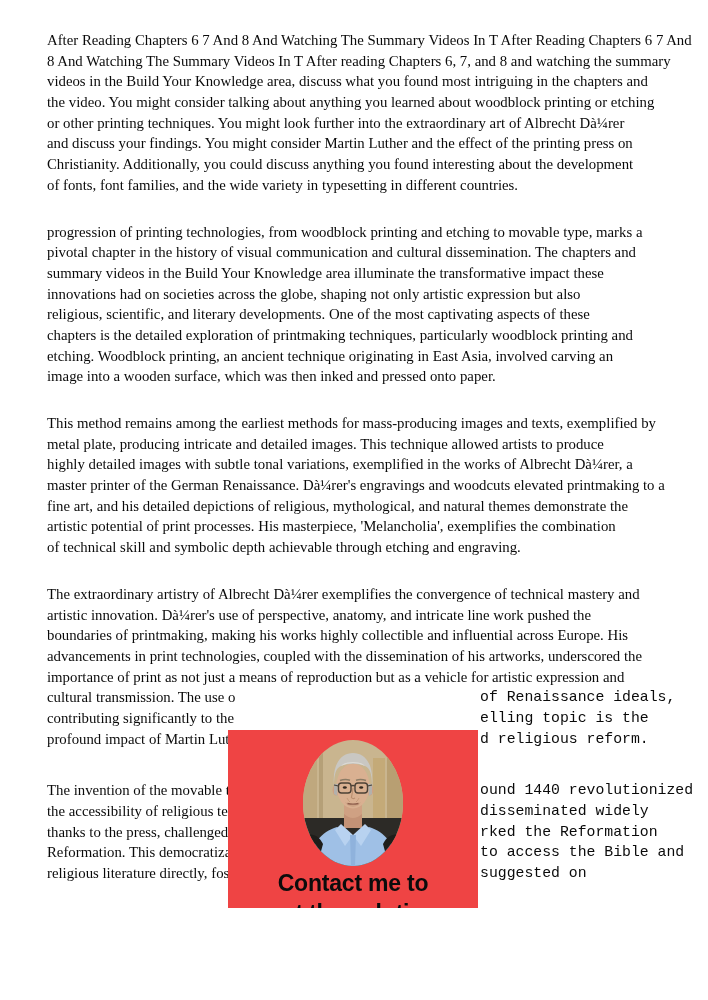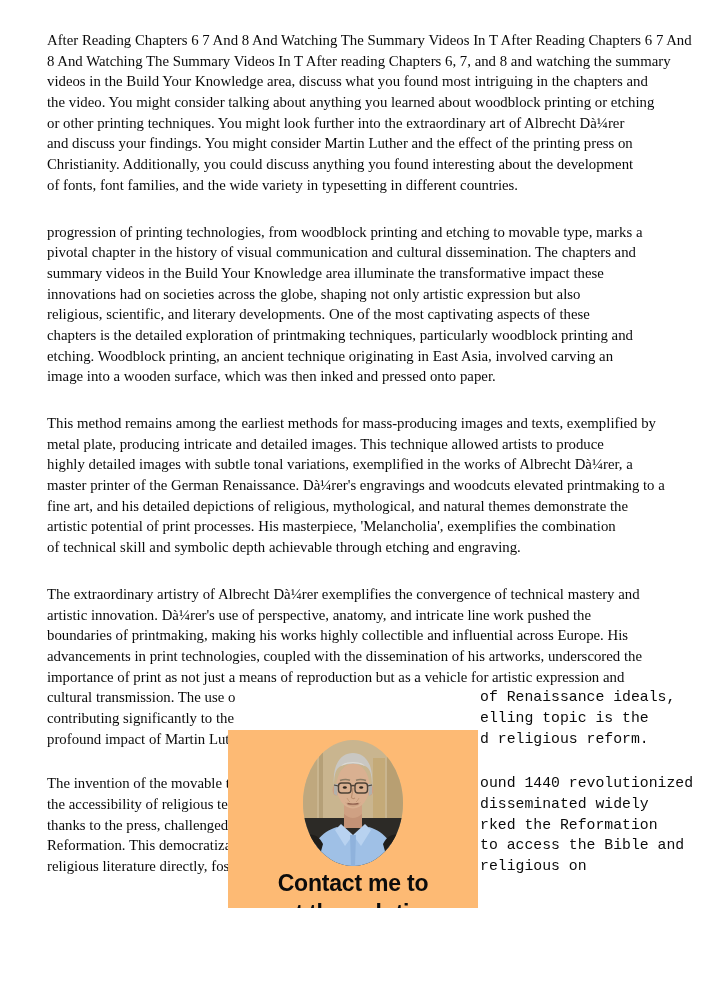--- a/index.html
+++ b/index.html
@@ -13,21 +13,21 @@
     color: #0a0a0a;
   }
   .textblock {
     position: absolute;
     left: 47px;
     top: 30px;
     width: 620px;
     font-size: 14.8px;
   }
   .para { margin: 0 0 26px 0; }
-  .para.gap-lg { margin-bottom: 24px; }
+  .para.gap-lg { margin-bottom: 31px; }
   .line {
     position: relative;
     white-space: nowrap;
     height: 20.7px;
     line-height: 20.7px;
   }
   .line .rfrag {
     position: absolute;
     left: 433px;
     top: 0;
@@ -118,25 +118,25 @@
         <div class="line">importance of print as not just a means of reproduction but as a vehicle for artistic expression and</div>
         <div class="line"><span>cultural transmission. The use o</span><span class="rfrag">of Renaissance ideals,</span></div>
         <div class="line"><span>contributing significantly to the</span><span class="rfrag">elling topic is the</span></div>
         <div class="line"><span>profound impact of Martin Luth</span><span class="rfrag">d religious reform.</span></div>
       </div>
       <div class="para">
         <div class="line"><span>The invention of the movable ty</span><span class="rfrag">ound 1440 revolutionized</span></div>
         <div class="line"><span>the accessibility of religious tex</span><span class="rfrag">disseminated widely</span></div>
         <div class="line"><span>thanks to the press, challenged t</span><span class="rfrag">rked the Reformation</span></div>
         <div class="line"><span>Reformation. This democratizat</span><span class="rfrag">to access the Bible and</span></div>
-        <div class="line"><span>religious literature directly, fost</span><span class="rfrag">religious on</span></div>
+        <div class="line"><span>religious literature directly, fost</span><span class="rfrag">suggested on</span></div>
       </div>
     </div>
 
-  <div class="ad" style="background: #fdba74;">
+  <div class="ad" style="background: #ef4444;">
     <svg class="ad-photo" viewBox="0 0 100 126" xmlns="http://www.w3.org/2000/svg" aria-hidden="true">
       <defs>
         <clipPath id="ovalClip">
             <ellipse cx="50" cy="63" rx="50" ry="63"></ellipse>
           </clipPath>
       </defs>
       <g clip-path="url(#ovalClip)">
         <rect width="100" height="126" fill="#c9b58f"></rect>
         <rect x="0" width="14" height="126" fill="#bfa87e"></rect>
         <rect x="84" width="16" height="126" fill="#b89f72"></rect>

